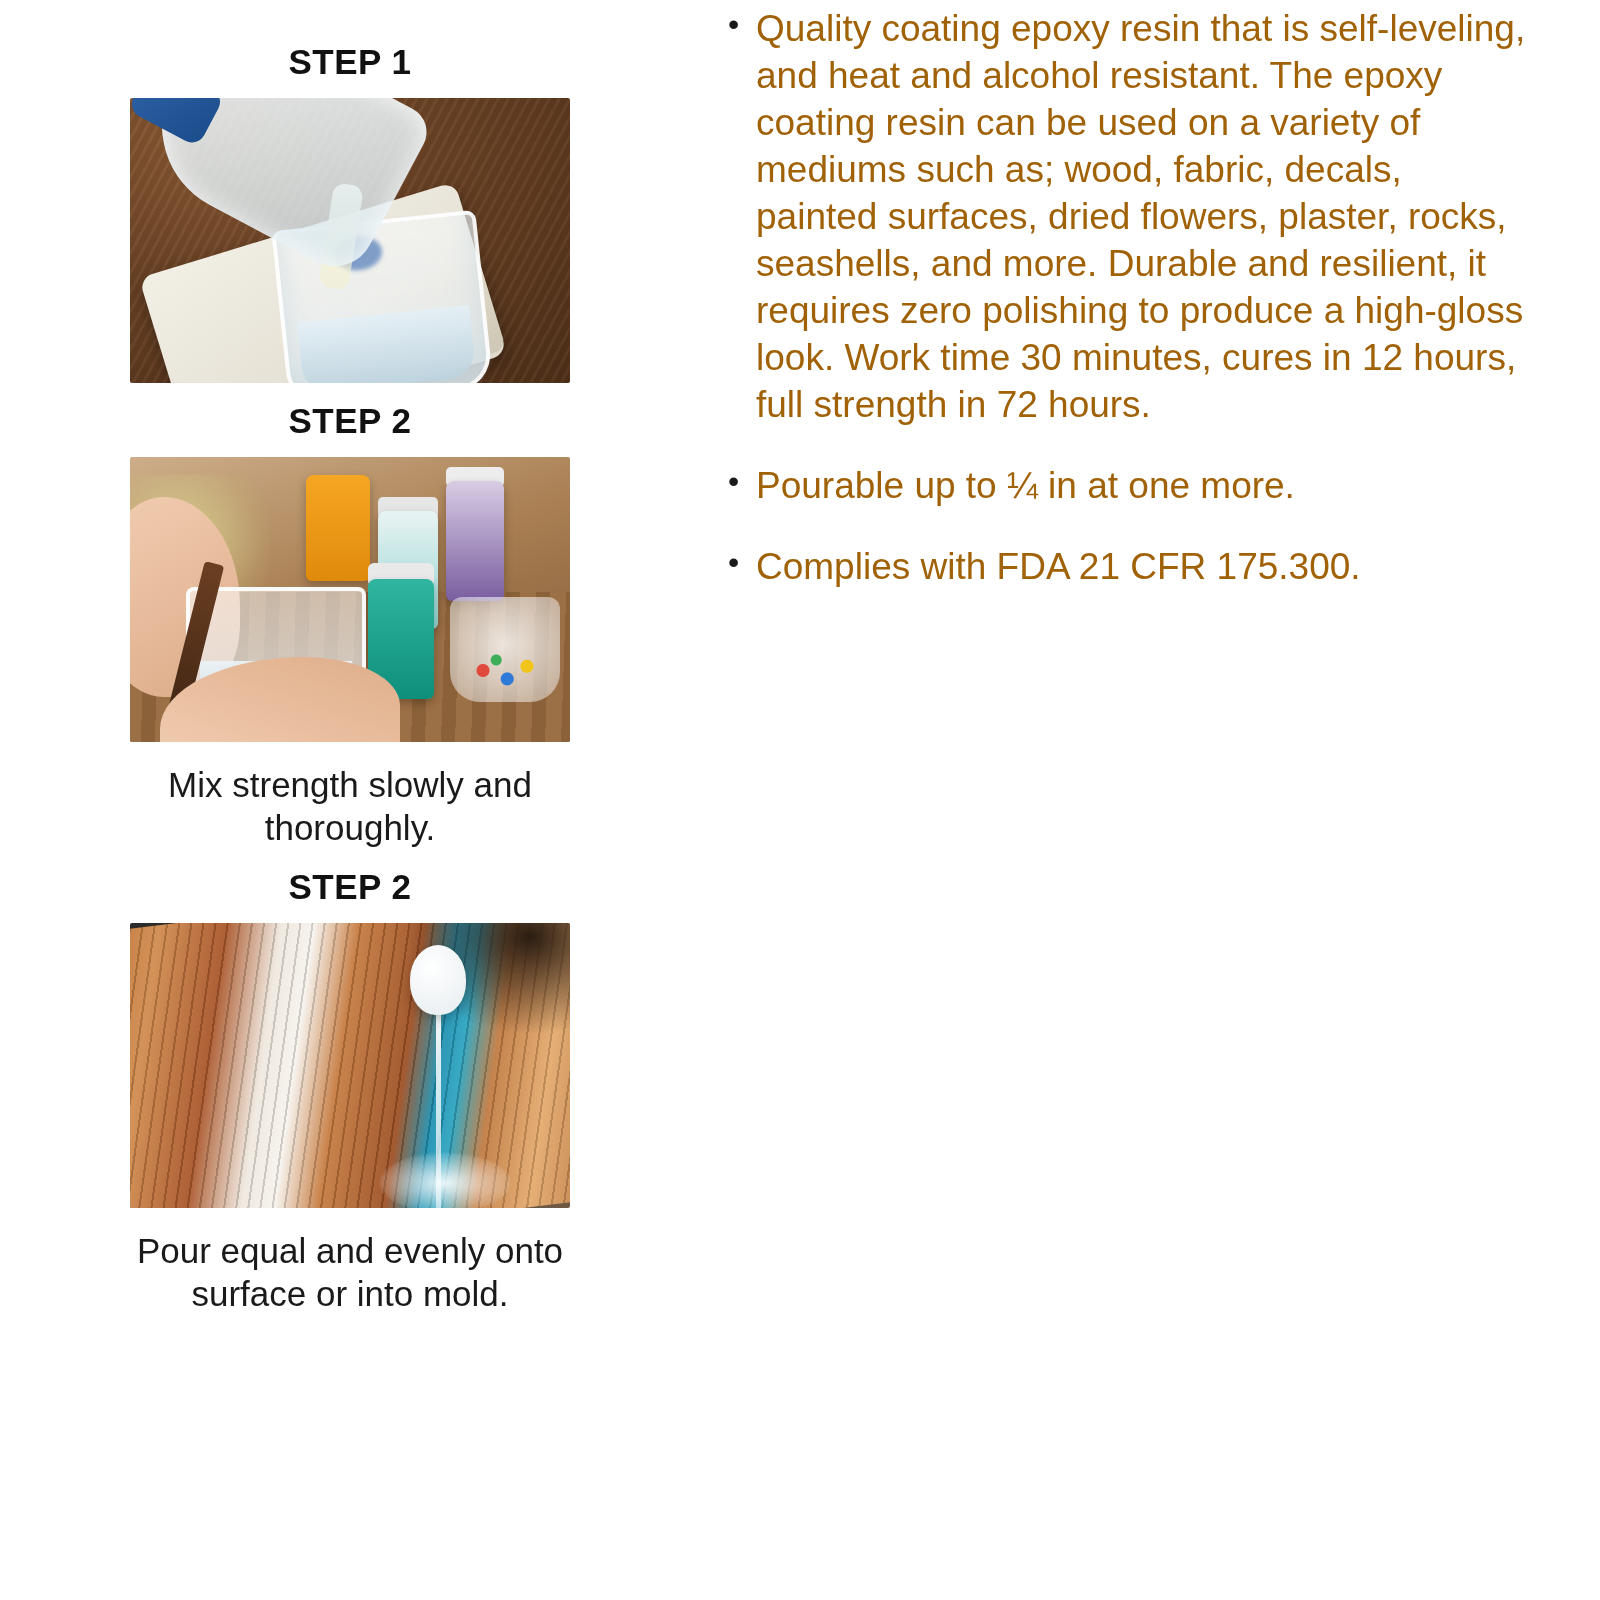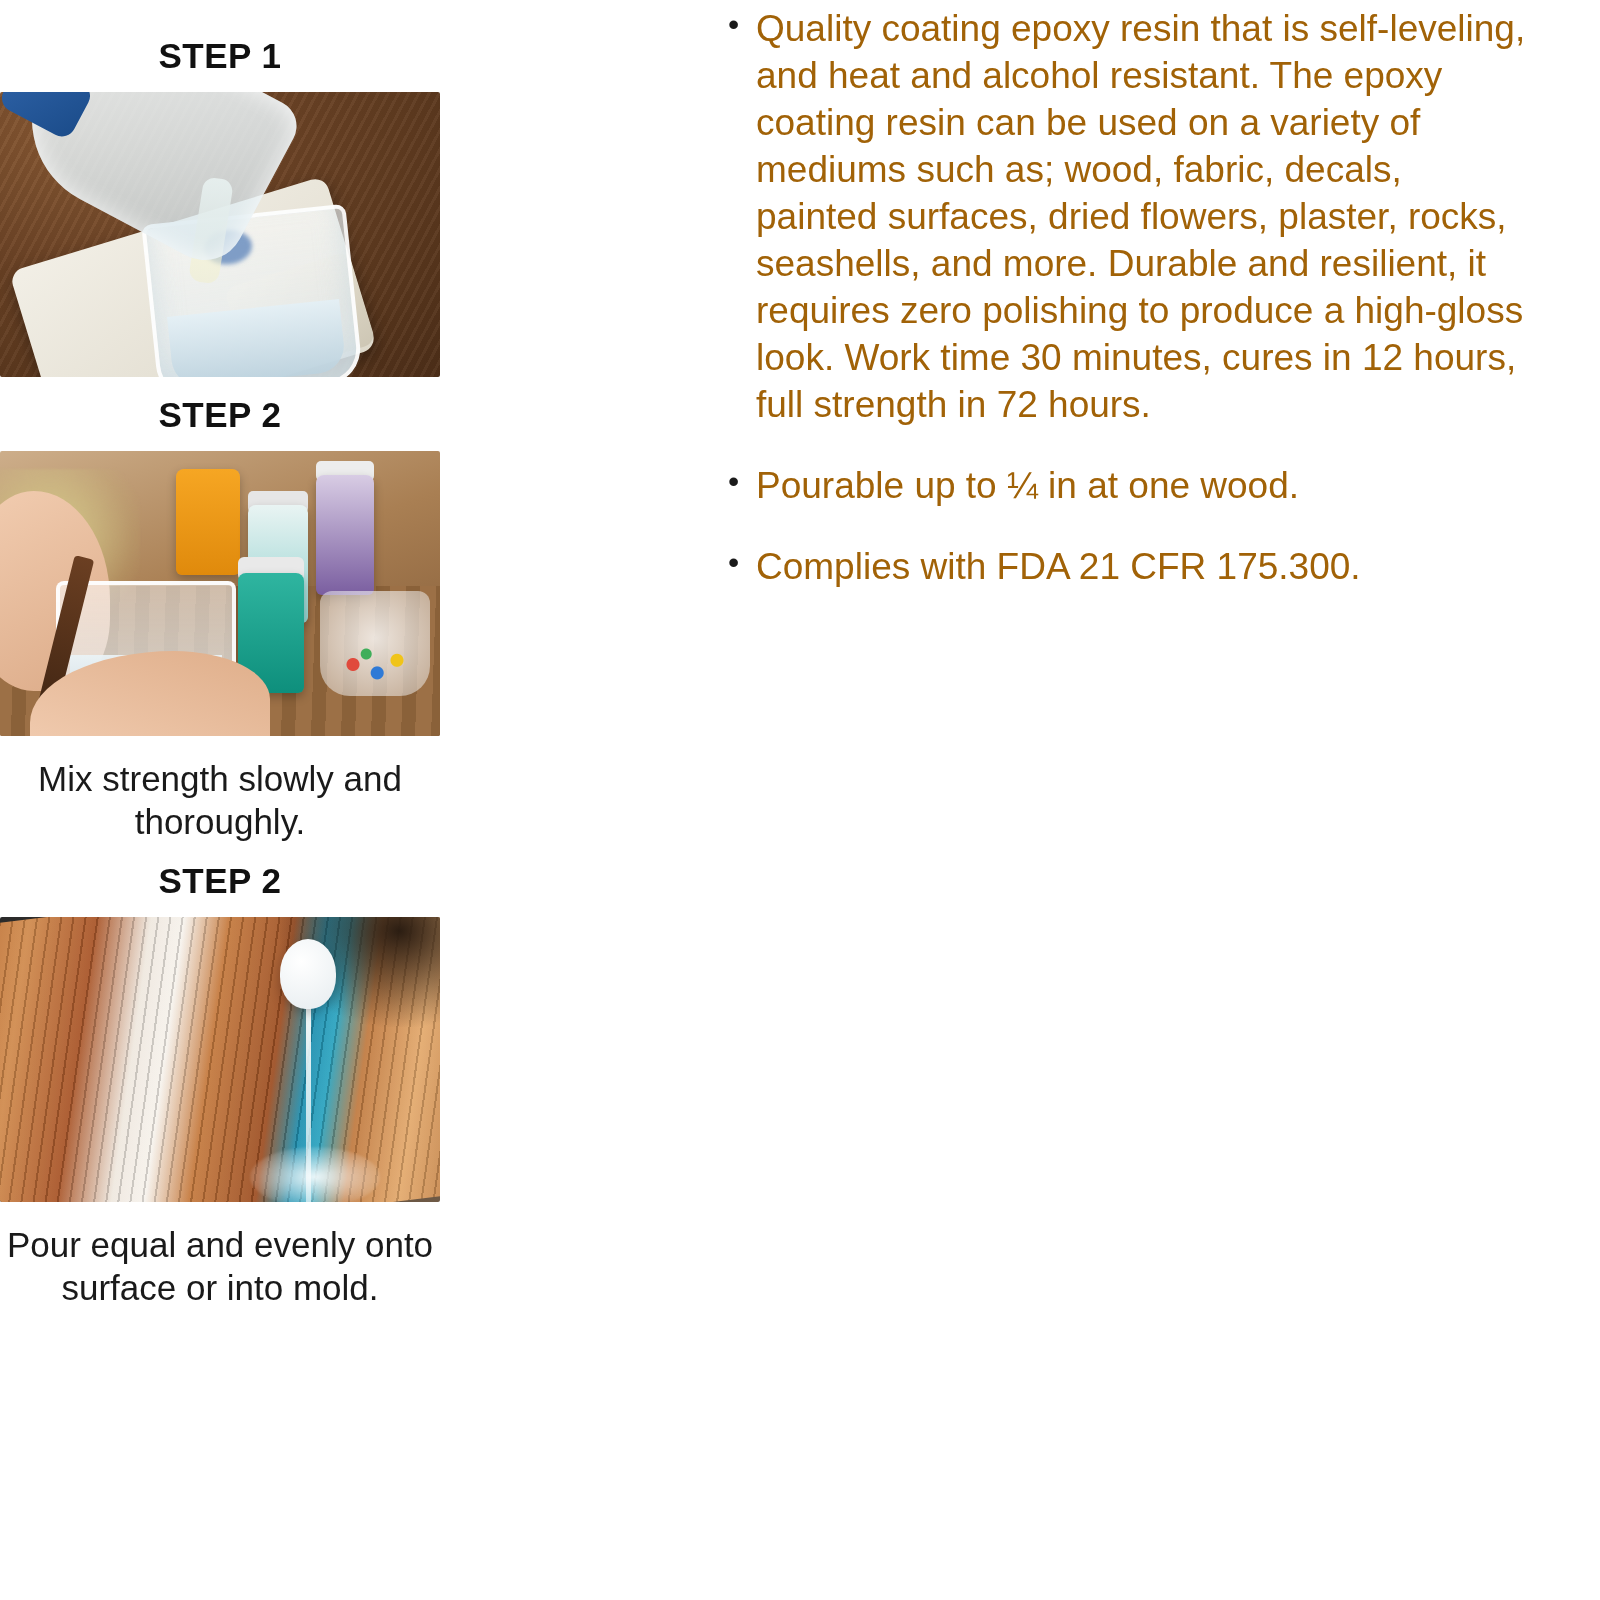--- a/index.html
+++ b/index.html
@@ -18,23 +18,24 @@
     height: 1600px;
     display: flex;
     flex-direction: row;
     align-items: flex-start;
     background: #ffffff;
   }
 
   
   .steps-col {
     width: 700px;
-    padding: 18px 0 0 0;
+    padding: 24px 0 0 0;
     display: flex;
     flex-direction: column;
+    align-items: center;
   }
   .step-block {
     width: 440px;
     display: flex;
     flex-direction: column;
     align-items: center;
   }
   .step-title {
     font-size: 35px;
     font-weight: bold;
@@ -308,18 +309,18 @@
         <div class="ph3-drop"></div>
       </div>
       <div class="step-caption">Pour equal and evenly onto surface or into mold.</div>
     </div>
 
   </div>
 
   <div class="features-col">
     <ul class="features">
       <li>Quality coating epoxy resin that is self-leveling, and heat and alcohol resistant. The epoxy coating resin can be used on a variety of mediums such as; wood, fabric, decals, painted surfaces, dried flowers, plaster, rocks, seashells, and more. Durable and resilient, it requires zero polishing to produce a high-gloss look. Work time 30 minutes, cures in 12 hours, full strength in 72 hours.</li>
-      <li>Pourable up to ¼ in at one wood.</li>
+      <li>Pourable up to ¼ in at one more.</li>
       <li>Complies with FDA 21 CFR 175.300.</li>
     </ul>
   </div>
 
 </div>
 
 </body></html>

